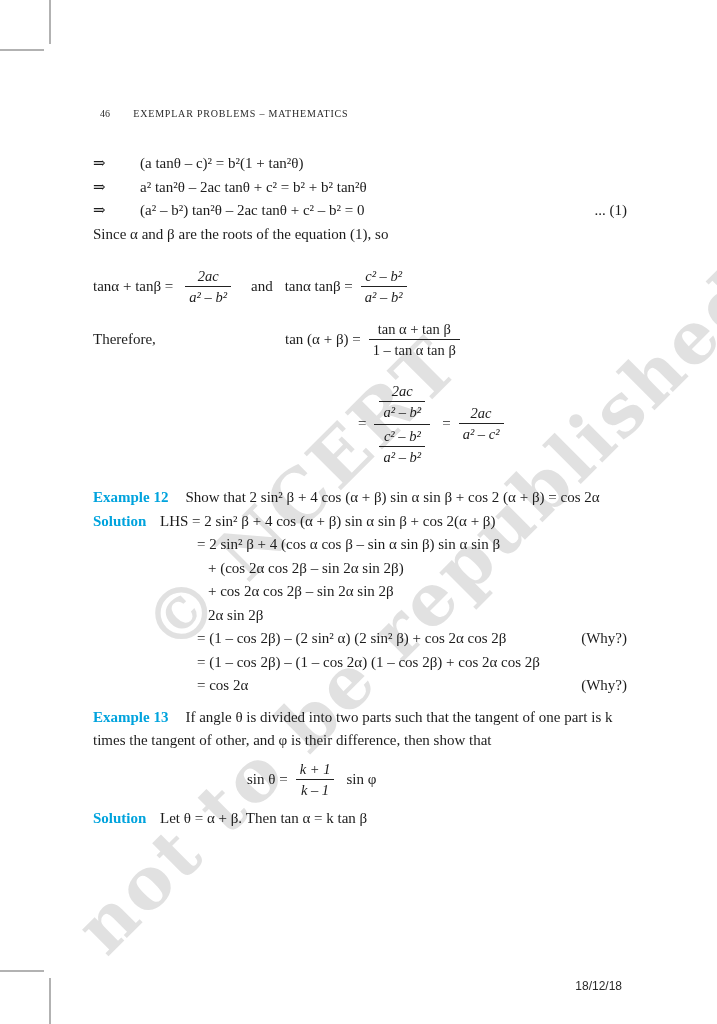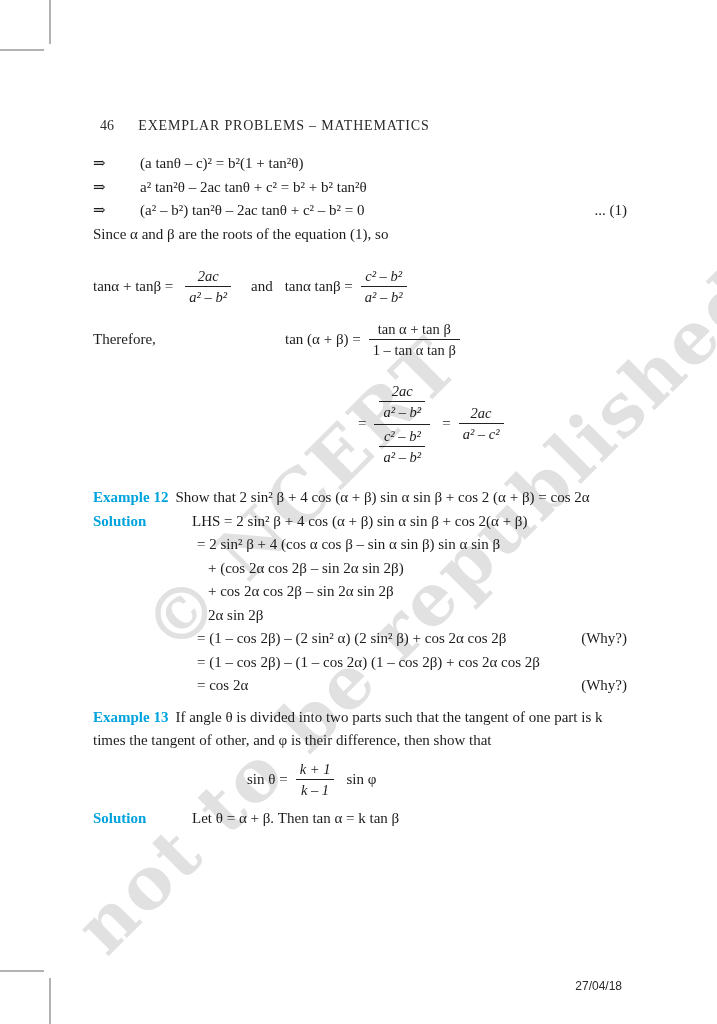--- a/index.html
+++ b/index.html
@@ -19,22 +19,22 @@
     position:absolute;left:50%;top:54%;
     transform:translate(-50%,-50%) rotate(-45deg);
     text-align:center;white-space:nowrap;
     font-family:"DejaVu Serif","Liberation Serif",serif;
     font-size:72px;font-weight:bold;letter-spacing:3px;
     color:rgba(120,120,120,0.22);line-height:165px;
     pointer-events:none;user-select:none;z-index:1;
   }
   
   .header{
-    position:absolute;left:100px;top:118px;z-index:2;
-    font-size:14px;letter-spacing:0.8px;color:#2a2a2a;
+    position:absolute;left:100px;top:108px;z-index:2;
+    font-size:10px;letter-spacing:0.8px;color:#2a2a2a;
   }
   .header .pgnum{margin-right:20px;letter-spacing:0;}
   .footer-date{
     position:absolute;right:95px;top:979px;z-index:2;
     font-family:"Liberation Sans","DejaVu Sans",sans-serif;
     font-size:12px;color:#2a2a2a;
   }
   
   .content{
     position:absolute;left:93px;top:152px;width:534px;z-index:2;
@@ -65,24 +65,24 @@
   .sp-row2{margin-top:2px;min-height:48px;}
   .sp-row3{margin-top:12px;min-height:96px;margin-left:265px;}
   .sp-ex12{margin-top:14px;}
   .sp-ex13{margin-top:8px;}
   .sp-sineq{margin-top:2px;min-height:50px;margin-left:154px;}
   .sp-sol13{margin-top:2px;}
   .ml8{margin-left:8px;} .ml12{margin-left:12px;} .ml20{margin-left:20px;}
   .accent{color:#00A3DD;font-weight:bold;}
   .label-col{flex:0 0 192px;}
   .sol-label{flex:0 0 67px;}
-  .ex-label{margin-right:7px;}
+  .ex-label{margin-right:17px;}
   .indent-a{padding-left:104px;display:flex;white-space:nowrap;}
   .indent-b{padding-left:115px;white-space:nowrap;}
-  .solrow{display:flex;white-space:nowrap;gap:32px;}
+  .solrow{display:flex;white-space:nowrap;}
 </style>
 </head>
 <body>
 
 <div class="page">
 
   <div class="cropmark cm-tl-v"></div>
   <div class="cropmark cm-tl-h"></div>
   <div class="cropmark cm-bl-h"></div>
   <div class="cropmark cm-bl-v"></div>
@@ -90,21 +90,21 @@
   <div class="watermark">
     <div>© NCERT</div>
     <div>not to be republished</div>
   </div>
 
   <div class="header">
     <span class="pgnum">46</span>
     <span>EXEMPLAR PROBLEMS – MATHEMATICS</span>
   </div>
 
-  <div class="footer-date">27/04/18</div>
+  <div class="footer-date">18/12/18</div>
 
   <div class="content">
 
     <div class="eqrow">
       <span class="arrow">⇒</span>
       <span>(a tanθ – c)² = b²(1 + tan²θ)</span>
     </div>
     <div class="eqrow">
       <span class="arrow">⇒</span>
       <span>a² tan²θ – 2ac tanθ + c² = b² + b² tan²θ</span>

